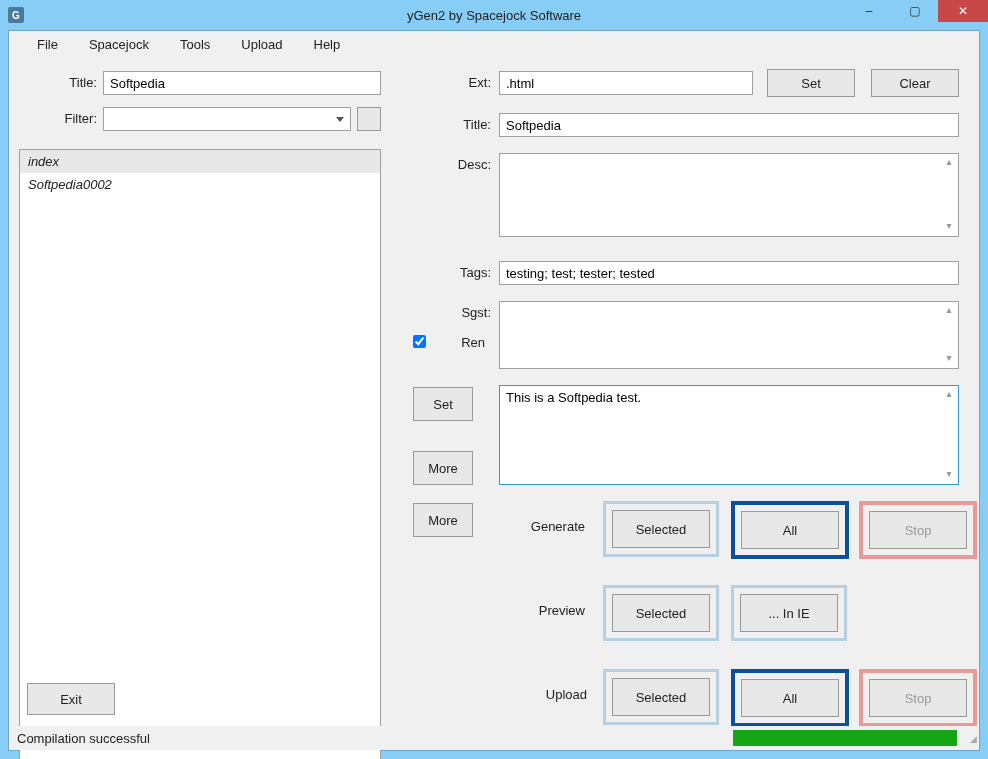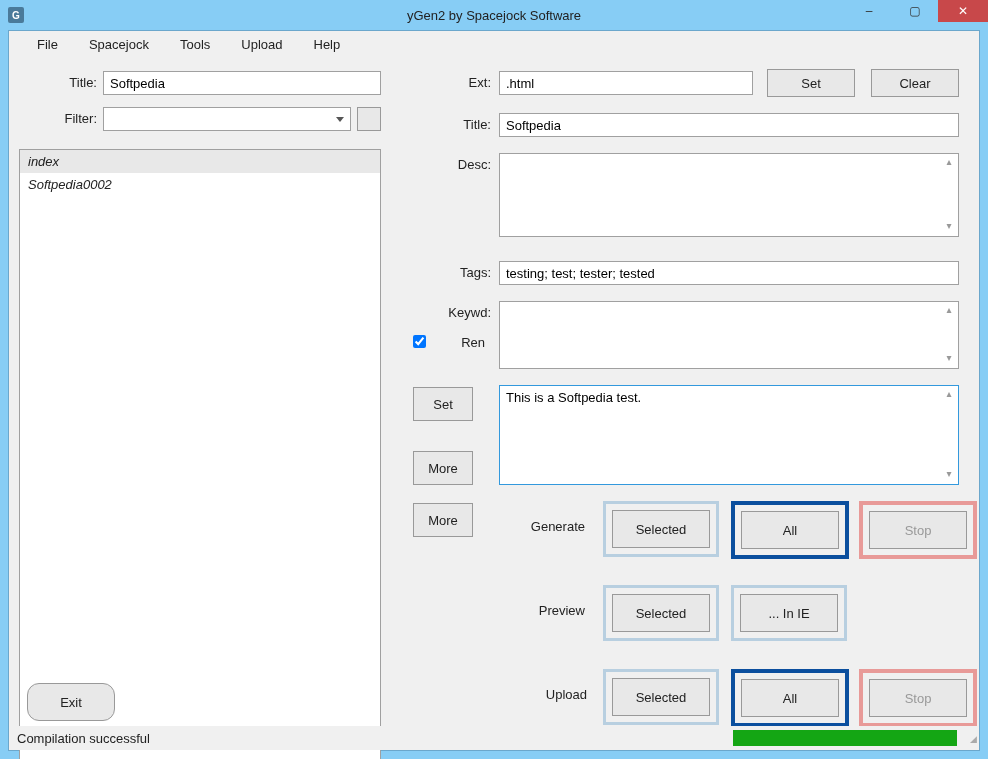--- a/index.html
+++ b/index.html
@@ -81,41 +81,41 @@
 
     <div class="label pos" style="left:48px; top:54px; width:40px;">Filter:</div>
     <div class="select-input pos" style="left:94px; top:50px; width:248px;"></div>
     <div class="btn pos" style="left:348px; top:50px; width:24px; height:24px;"></div>
 
     <div class="listbox pos" style="left:10px; top:92px; width:362px; height:664px;font-style:italic;">
       <div class="item sel">index</div>
       <div class="item">Softpedia0002</div>
     </div>
 
-    <div class="btn pos" style="left:18px; top:626px; width:88px; height:38px;border-radius:12px;">Exit</div>
+    <div class="btn pos" style="left:18px; top:626px; width:88px; height:32px;">Exit</div>
 
     <div class="label pos" style="left:446px; top:18px; width:36px;">Ext:</div>
     <input class="text-input pos" style="left: 490px; top: 14px; width: 254px;" value=".html">
     <div class="btn small pos" style="left:758px; top:12px; width:88px; height:28px;">Set</div>
     <div class="btn small pos" style="left:862px; top:12px; width:88px; height:28px;">Clear</div>
 
     <div class="label pos" style="left:440px; top:60px; width:42px;">Title:</div>
     <input class="text-input pos" style="left: 490px; top: 56px; width: 460px;" value="Softpedia">
 
     <div class="label pos" style="left:434px; top:100px; width:48px;">Desc:</div>
     <div class="textarea pos" style="left:490px; top:96px; width:460px; height:84px;">
       <span></span>
       <span class="sb-up">▴</span>
       <span class="sb-dn">▾</span>
     </div>
 
     <div class="label pos" style="left:438px; top:208px; width:44px;">Tags:</div>
     <input class="text-input pos" style="left: 490px; top: 204px; width: 460px;" value="testing; test; tester; tested">
 
-    <div class="label pos" style="left:426px; top:248px; width:56px;">Keywd:</div>
+    <div class="label pos" style="left:426px; top:248px; width:56px;">Sgst:</div>
     <div class="textarea pos" style="left:490px; top:244px; width:460px; height:68px;">
       <span></span>
       <span class="sb-up">▴</span>
       <span class="sb-dn">▾</span>
     </div>
 
     <input type="checkbox" class="pos" style="left: 404px; top: 278px;" checked="">
     <div class="label pos" style="left:440px; top:278px; width:36px;">Ren</div>
 
     <div class="btn med pos" style="left:404px; top:330px;">Set</div>

